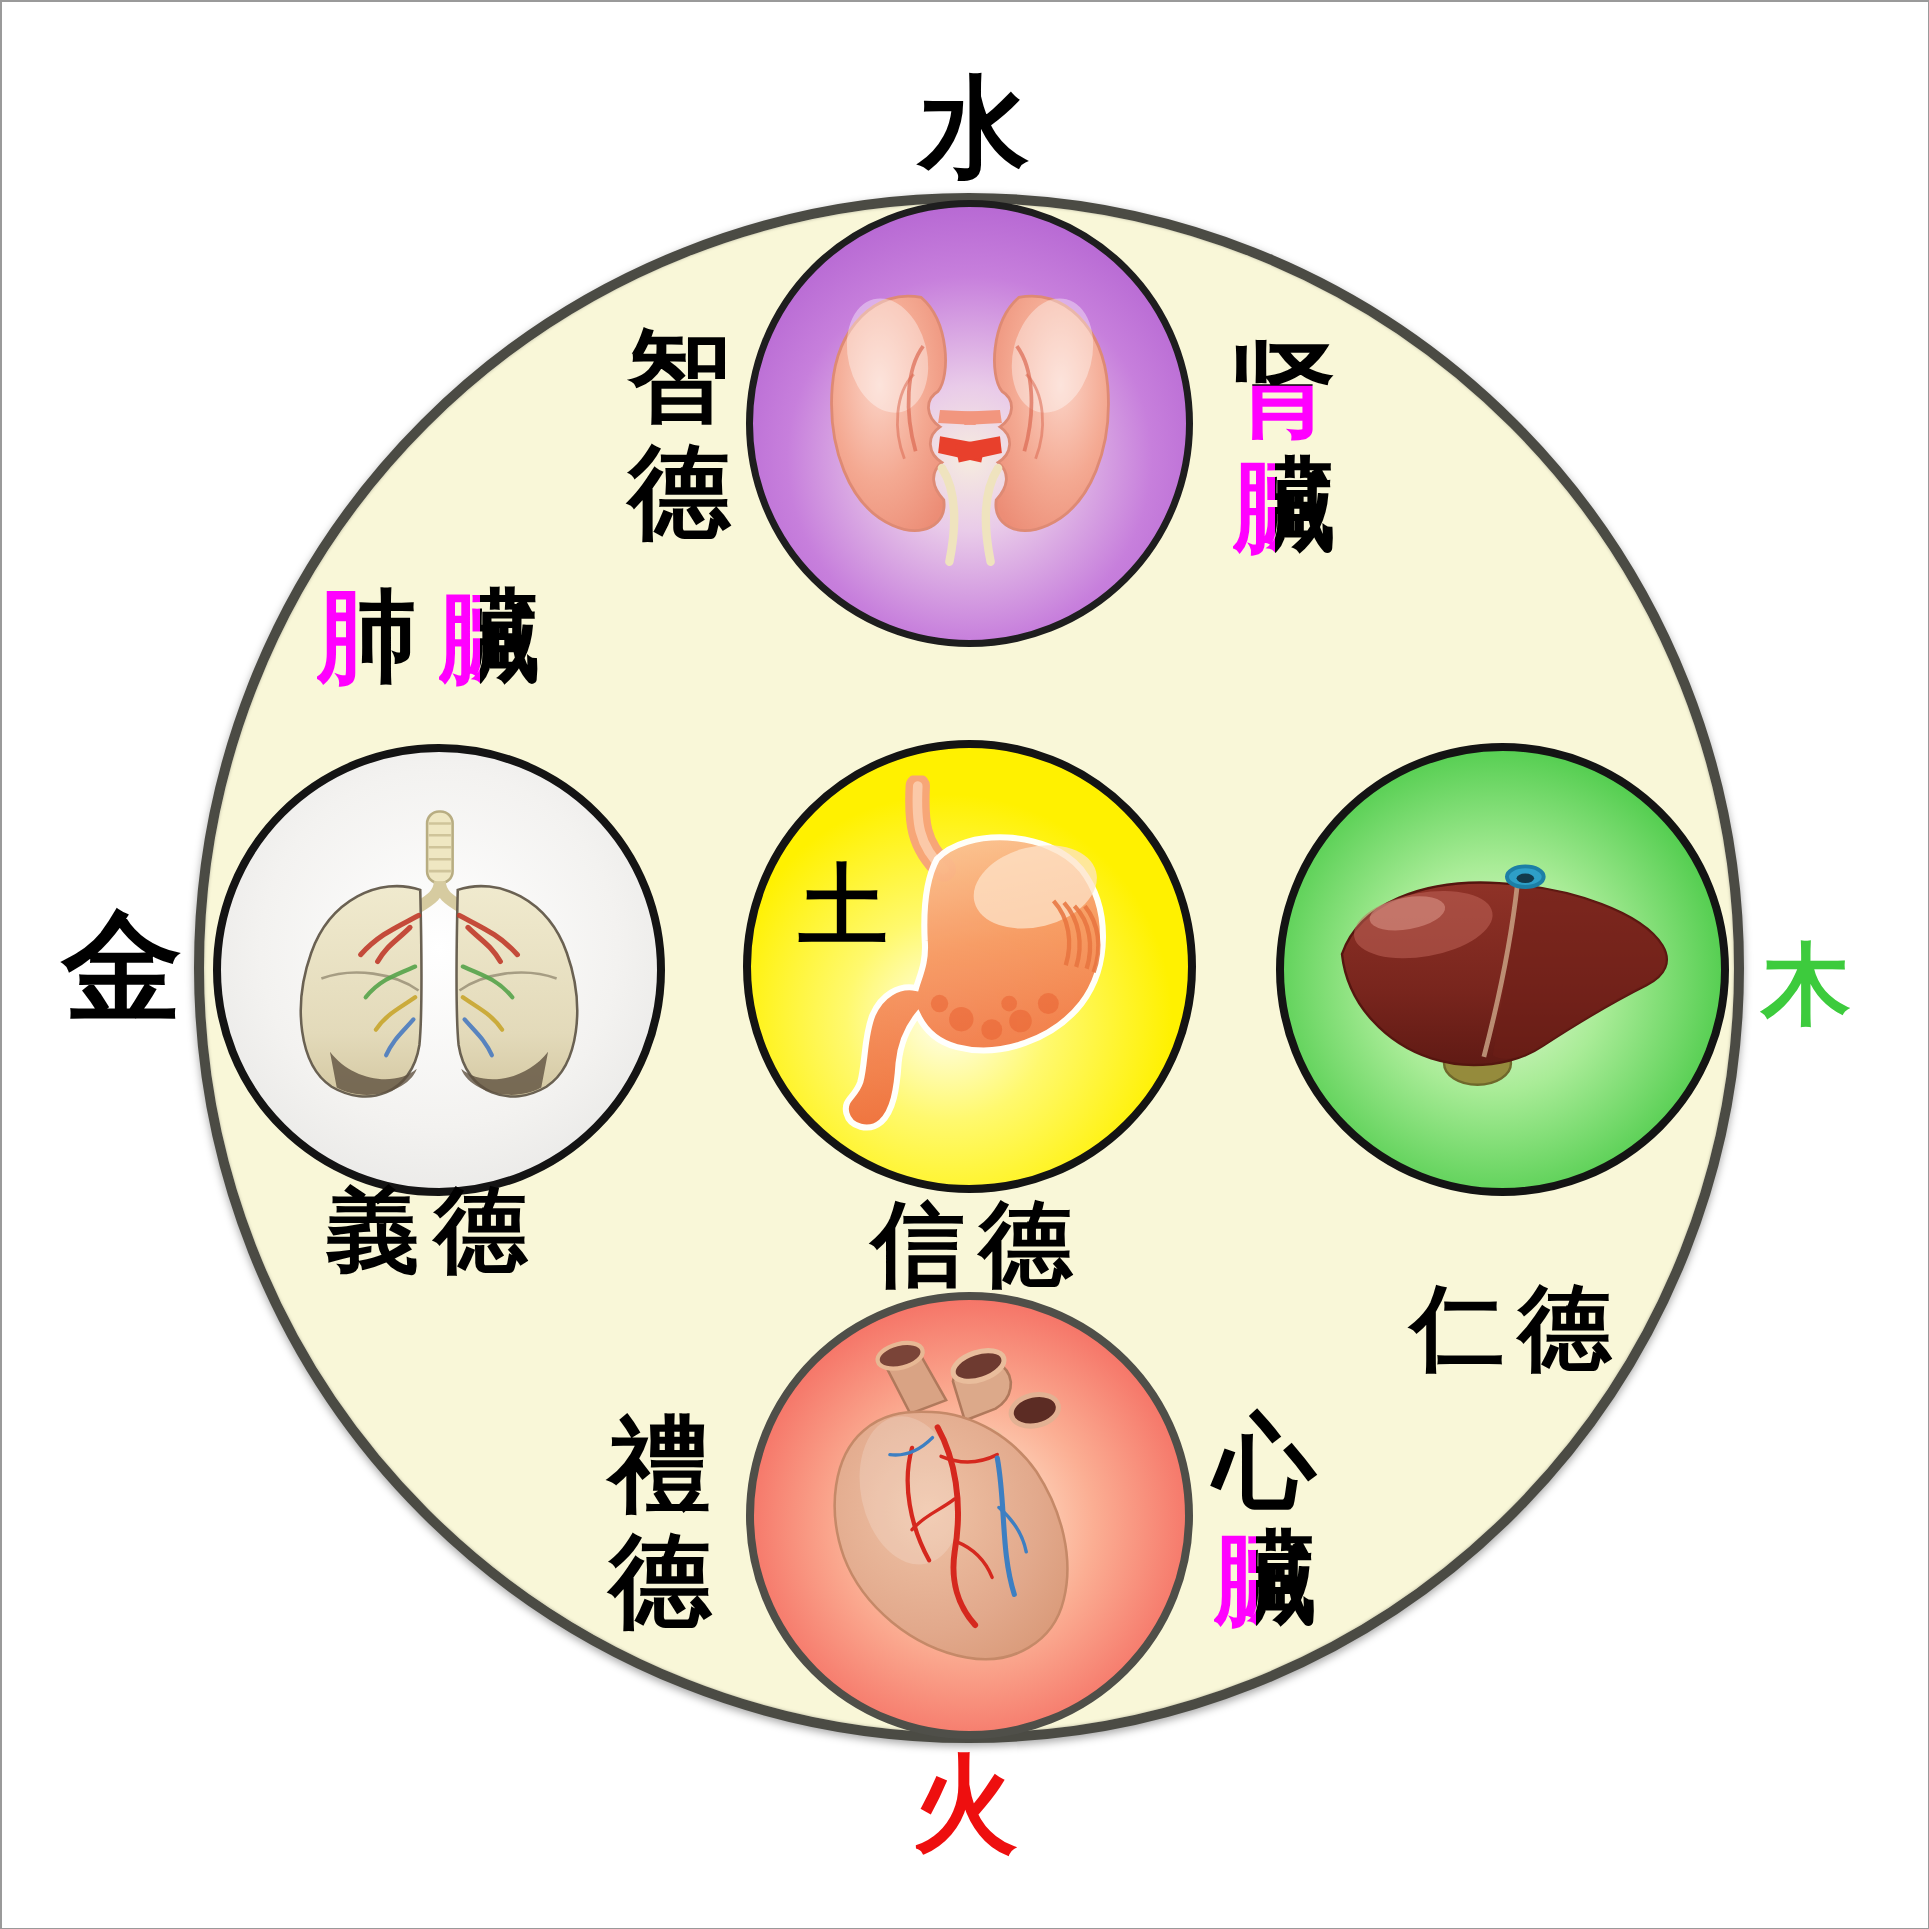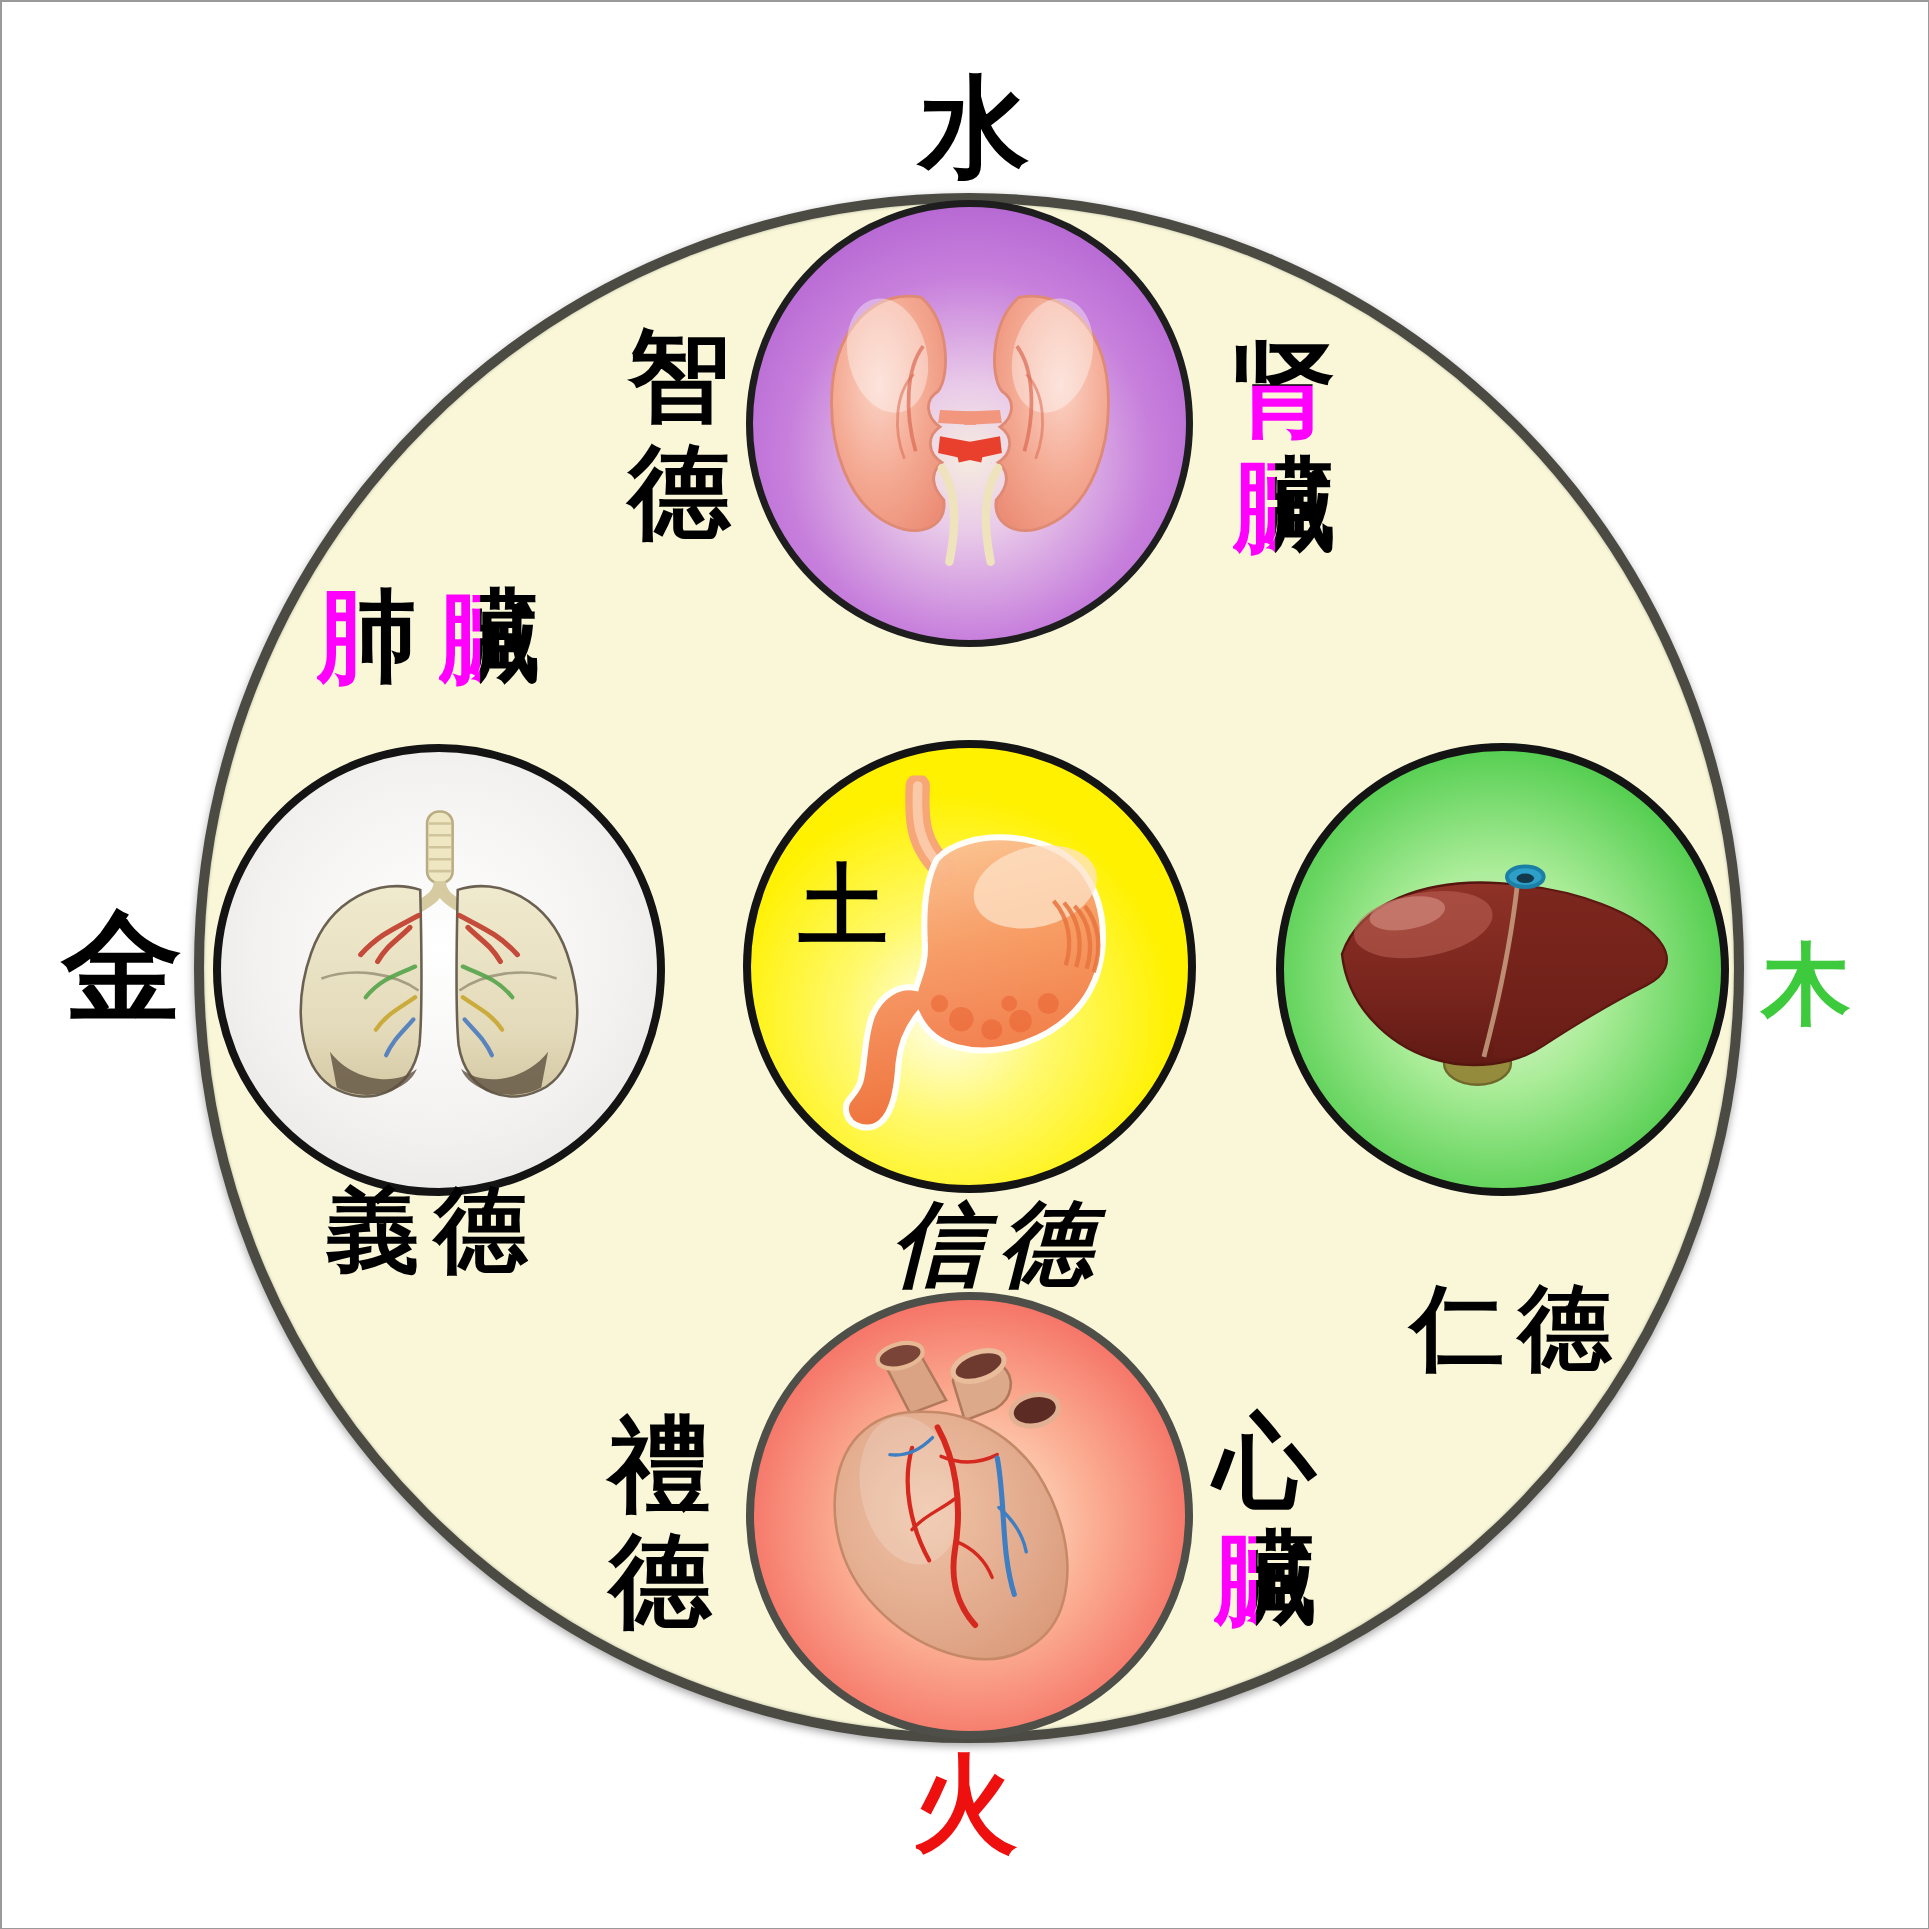--- a/index.html
+++ b/index.html
@@ -57,21 +57,21 @@
   .el-wood{left:1804px;top:982px;font-size:89px;color:#3DCB3D;}
   .el-fire{left:963px;top:1801px;font-size:105px;color:#EE0F0F;}
   .el-earth{left:841px;top:903px;font-size:89px;color:#000;}
   .organ-lbl{font-size:101px;}
   .organ-lbl .c2{margin-left:21px;}
   .organ-lung{left:426px;top:634px;}
   .organ-spleen{left:964px;top:698px;}
   .organ-liver{left:1508px;top:677px;}
   .virtue-lbl{font-size:93px;letter-spacing:14.4px;}
   .virtue-lung{left:432px;top:1235px;font-family:Liberation Mono, monospace;}
-  .virtue-spleen{left:997px;top:1242px;font-style:italic;}
+  .virtue-spleen{left:977px;top:1242px;}
   .virtue-liver{left:1516px;top:1326px;}
   .v-stack{position:absolute;transform:translate(-50%,-50%);text-align:center;font-size:102px;line-height:1.14;}
   .v-wisdom{left:677px;top:432px;}
   .v-kidney{left:1282px;top:445px;}
   .v-propriety{left:658px;top:1521px;}
   .v-heart{left:1263px;top:1518px;}
   .v-stack .line{display:block;}
   @supports ((-webkit-background-clip:text) or (background-clip:text)){
     .rad-left{
       background:linear-gradient(90deg,#FF00FF 0 41%,#000 41%);

